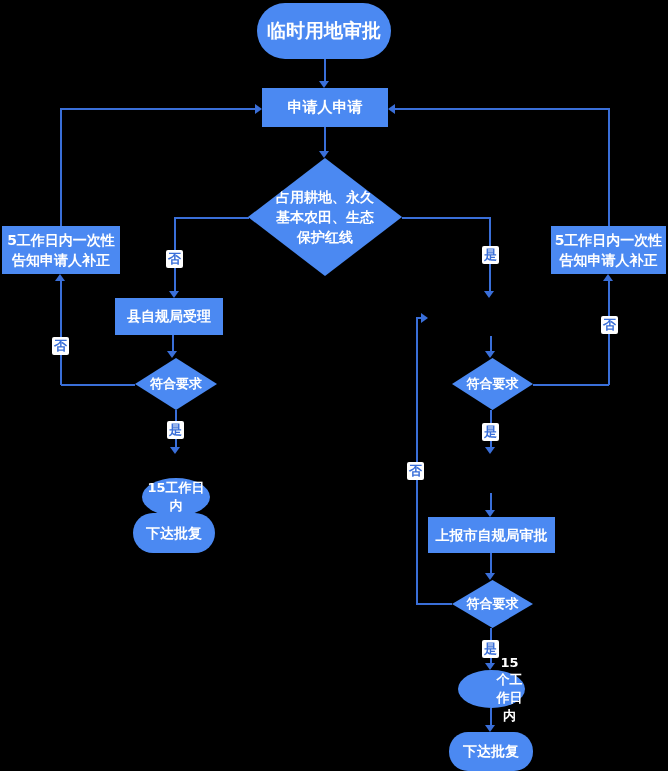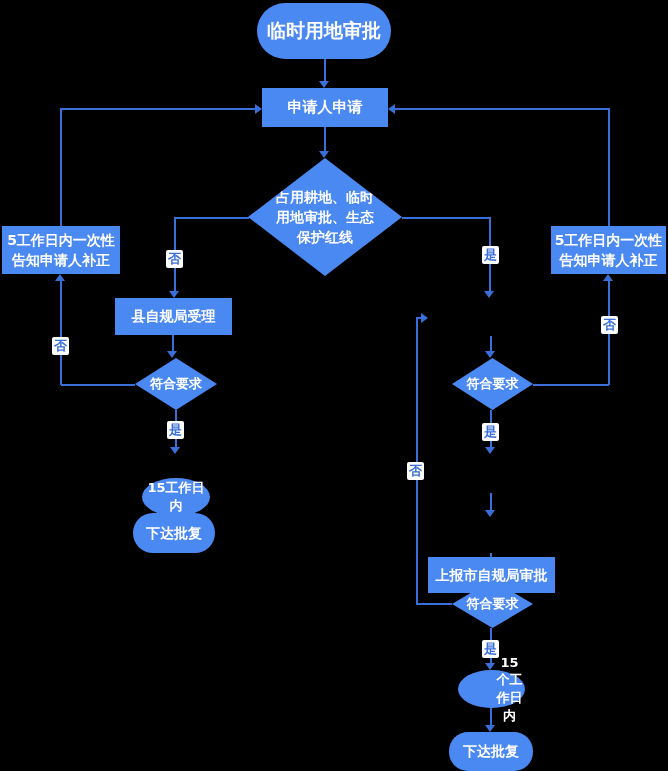--- a/index.html
+++ b/index.html
@@ -103,46 +103,46 @@
   <span class="edge-label" style="left:167px;top:421px;">是</span>
   <span class="edge-label" style="left:482px;top:423px;">是</span>
   <span class="edge-label" style="left:407px;top:462px;">否</span>
   <span class="edge-label" style="left:482px;top:640px;">是</span>
 
   <div class="node" style="left:262px;top:88px;width:126px;height:39px;font-size:15px;">申请人申请</div>
 
   <div class="node stadium" style="left:257px;top:3px;width:134px;height:56px;font-size:19px;">临时用地审批</div>
 
   <div class="node diamond" style="left:248px;top:158px;width:154px;height:118px;">
-    <span style="width:102px;">占用耕地、临时用地审批、生态保护红线</span>
+    <span style="width:102px;">占用耕地、永久基本农田、生态保护红线</span>
   </div>
 
   <div class="node" style="left:2px;top:226px;width:118px;height:48px;">
     <span style="width:112px;">5工作日内一次性告知申请人补正</span>
   </div>
 
   <div class="node" style="left:551px;top:226px;width:115px;height:48px;">
     <span style="width:112px;">5工作日内一次性告知申请人补正</span>
   </div>
 
-  <div class="node" style="left:115px;top:298px;width:117px;height:37px;">县自规局受理</div>
+  <div class="node" style="left:115px;top:298px;width:108px;height:37px;">县自规局受理</div>
 
   <div class="node diamond small-text" style="left:135px;top:358px;width:82px;height:52px;">符合要求</div>
 
   <div class="node ellipse small-text" style="left:142px;top:454px;width:68px;height:38px;margin-top:24px;">
     <span style="width:58px;">15工作日内</span>
   </div>
 
   <div class="node stadium" style="left:133px;top:513px;width:82px;height:40px;border-radius:20px;">下达批复</div>
 
 
   <div class="node diamond small-text" style="left:452px;top:358px;width:81px;height:52px;">符合要求</div>
 
 
-  <div class="node" style="left:428px;top:517px;width:127px;height:36px;margin-top:40px;">上报市自规局审批</div>
+  <div class="node" style="left:428px;top:517px;width:127px;height:36px;">上报市自规局审批</div>
 
   <div class="node diamond small-text" style="left:452px;top:580px;width:81px;height:48px;">符合要求</div>
 
   <div class="node ellipse small-text" style="left:458px;top:670px;width:67px;height:38px;">
     <span style="width:58px;margin-left:36px;">15个工作日内</span>
   </div>
 
   <div class="node stadium" style="left:449px;top:732px;width:84px;height:39px;border-radius:19px;">下达批复</div>
 
 </div>

